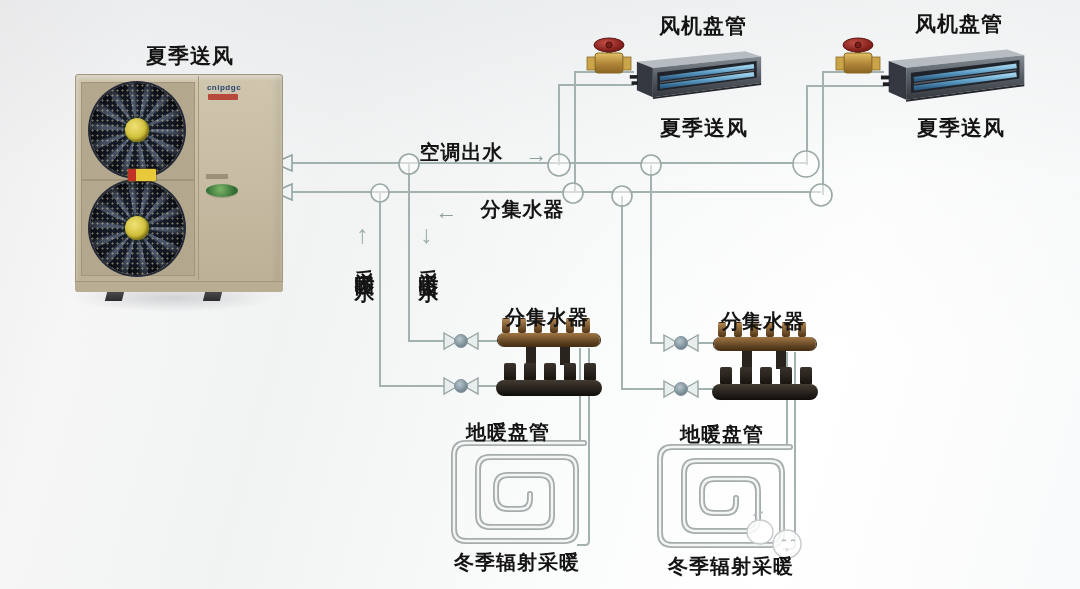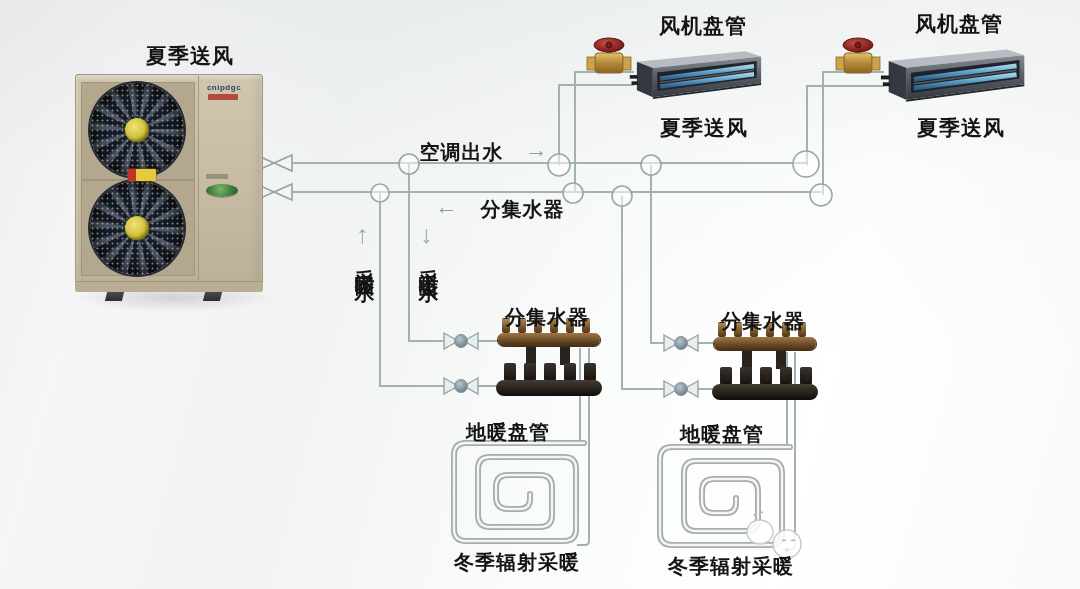--- a/index.html
+++ b/index.html
@@ -18,34 +18,34 @@
   .lbl-fc1{left:644px;top:12px;width:118px;}
   .lbl-fc2{left:900px;top:10px;width:118px;}
   .lbl-summer1{left:646px;top:114px;width:116px;}
   .lbl-summer2{left:903px;top:114px;width:116px;}
   .lbl-manifold1{left:498px;top:304px;width:98px;font-size:20px;}
   .lbl-manifold2{left:714px;top:308px;width:98px;font-size:20px;}
   .lbl-floor1{left:452px;top:419px;width:112px;font-size:20px;}
   .lbl-floor2{left:666px;top:421px;width:112px;font-size:20px;}
   .lbl-winter1{left:450px;top:549px;width:134px;font-size:20px;}
   .lbl-winter2{left:664px;top:553px;width:134px;font-size:20px;}
-  .lbl-row{display:flex;align-items:flex-start;gap:22px;justify-content:center;}
+  .lbl-row{display:flex;align-items:flex-end;gap:22px;justify-content:center;}
   .lbl-ac-supply{left:424px;top:139px;width:120px;font-size:20px;}
   .lbl-ac-return{left:438px;top:196px;width:124px;font-size:20px;}
   .arrow{font-weight:normal;color:#8da09e;font-size:22px;line-height:1;}
   .vlbl{position:absolute;z-index:6;writing-mode:vertical-rl;font-weight:bold;color:#141414;
         font-size:20px;letter-spacing:5px;}
   .lbl-heating-return{left:352px;top:252px;height:112px;}
   .lbl-heating-supply{left:416px;top:252px;height:112px;}
   .varrow{position:absolute;z-index:6;color:#9cacaa;font-size:25px;font-weight:normal;}
   .arrow-up{left:356px;top:220px;}
   .arrow-down{left:420px;top:220px;}
 
   
-  .hp{position:absolute;left:75px;top:74px;width:188px;height:218px;z-index:3;}
+  .hp{position:absolute;left:75px;top:74px;width:188px;height:218px;z-index:3;padding-left:20px;}
   .hp-body{position:absolute;inset:0;border:1px solid #a2977d;border-radius:3px;
     background:linear-gradient(180deg,#d0c6ae 0%,#c6bba2 55%,#bbb095 100%);
     box-shadow:inset -4px 0 8px rgba(0,0,0,.10), inset 0 3px 4px rgba(255,255,255,.5);}
   .hp-divider{position:absolute;left:123px;top:2px;bottom:12px;width:1px;background:#a59a80;}
   .hp-brand{position:absolute;left:128px;top:9px;width:42px;text-align:center;
     font-size:8px;font-weight:bold;color:#2c4470;letter-spacing:.5px;}
   .hp-brand-red{position:absolute;left:133px;top:20px;width:30px;height:6px;background:#b23228;opacity:.85;border-radius:1px;}
   .hp-label-sm{position:absolute;left:131px;top:100px;width:22px;height:5px;background:#9b917b;}
   .hp-green{position:absolute;left:131px;top:110px;width:32px;height:13px;border-radius:50%;
     background:radial-gradient(circle at 45% 40%,#7cb468,#2f6b33 75%);box-shadow:0 1px 1px rgba(0,0,0,.2);}

